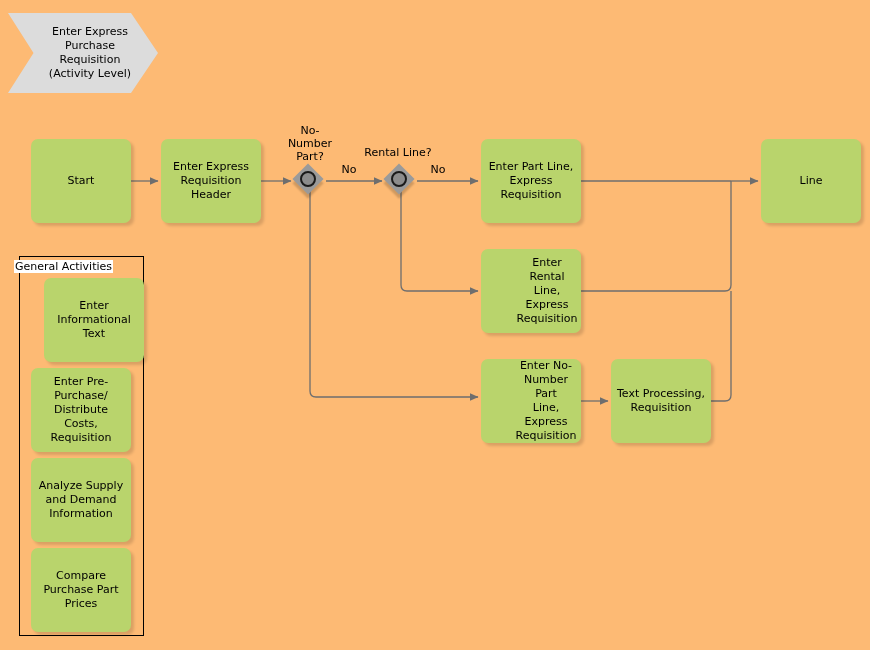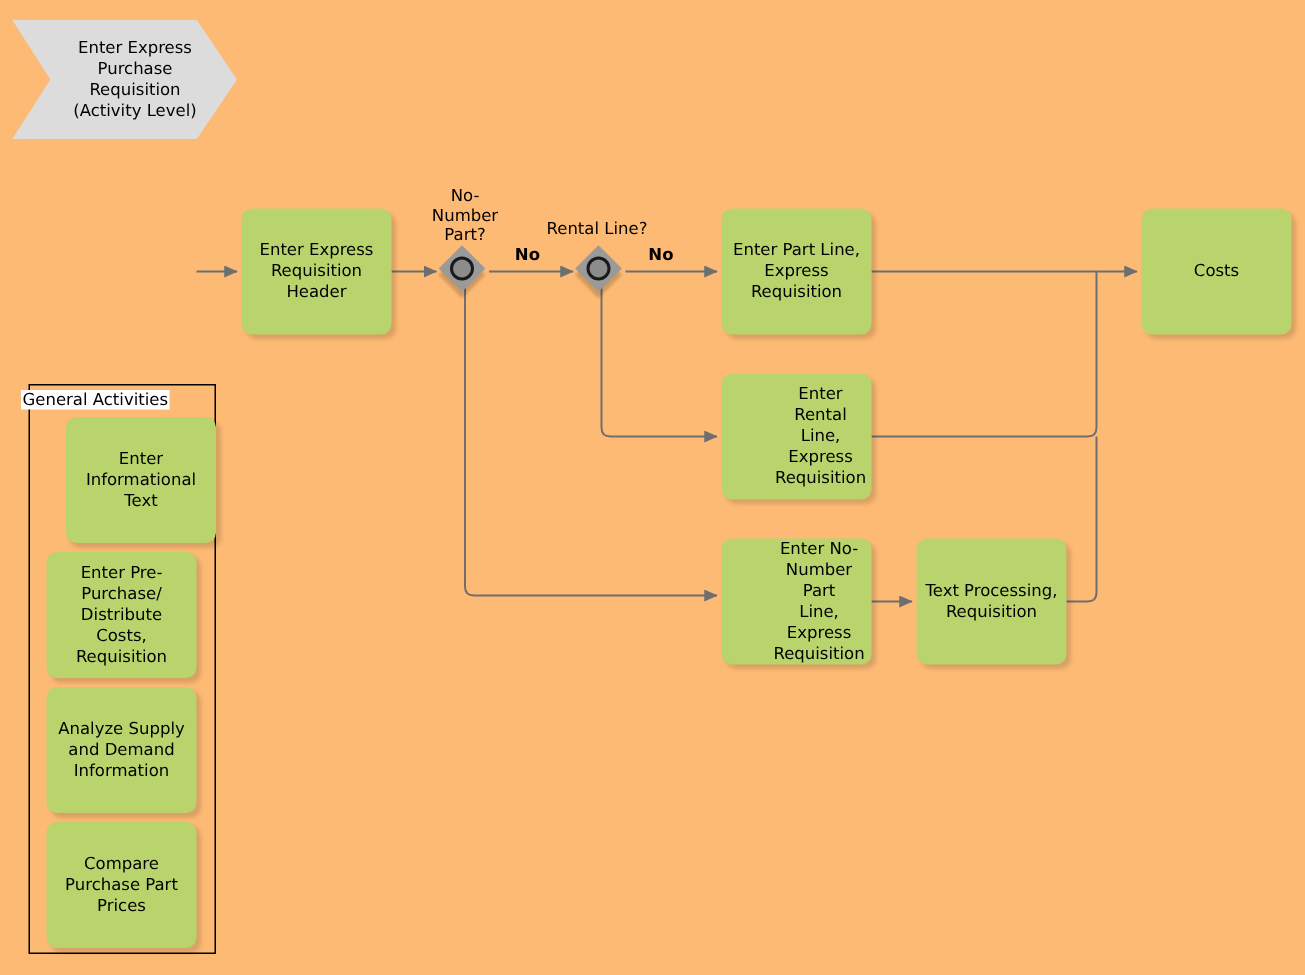--- a/index.html
+++ b/index.html
@@ -100,22 +100,21 @@
     line-height: 13px;
     color: #000000;
     text-align: center;
     white-space: pre-line;
   }
   .elabel {
     position: absolute;
     font-size: 11px;
     line-height: 13px;
     color: #000000;
-    text-align: right;
-    font-weight: bold;
+    text-align: center;
   }
 
   
   .panel {
     position: absolute;
     left: 19px;
     top: 256px;
     width: 125px;
     height: 380px;
     border: 1.6px solid #000000;
@@ -172,20 +171,23 @@
     </g>
   </svg>
 
   <div class="chevron">
     <div class="label">Enter Express
 Purchase
 Requisition
 (Activity Level)</div>
   </div>
 
+  <div class="node" style="left:31px;top:139px;width:100px;height:84px;">
+    <div class="label">Start</div>
+  </div>
 
   <div class="node" style="left:161px;top:139px;width:100px;height:84px;">
     <div class="label">Enter Express
 Requisition
 Header</div>
   </div>
 
   <div class="node" style="left:481px;top:139px;width:100px;height:84px;">
     <div class="label">Enter Part Line,
 Express
@@ -204,21 +206,21 @@
 Line, Express
 Requisition</div>
   </div>
 
   <div class="node" style="left:611px;top:359px;width:100px;height:84px;">
     <div class="label">Text Processing,
 Requisition</div>
   </div>
 
   <div class="node" style="left:761px;top:139px;width:100px;height:84px;">
-    <div class="label">Costs</div>
+    <div class="label">Line</div>
   </div>
 
   <div class="dlabel" style="left:275px;top:124px;width:70px;">No-
 Number
 Part?</div>
   <div class="decision" style="left:294px;top:165px;">
     <div class="dia"></div>
     <div class="ring"></div>
   </div>
 

